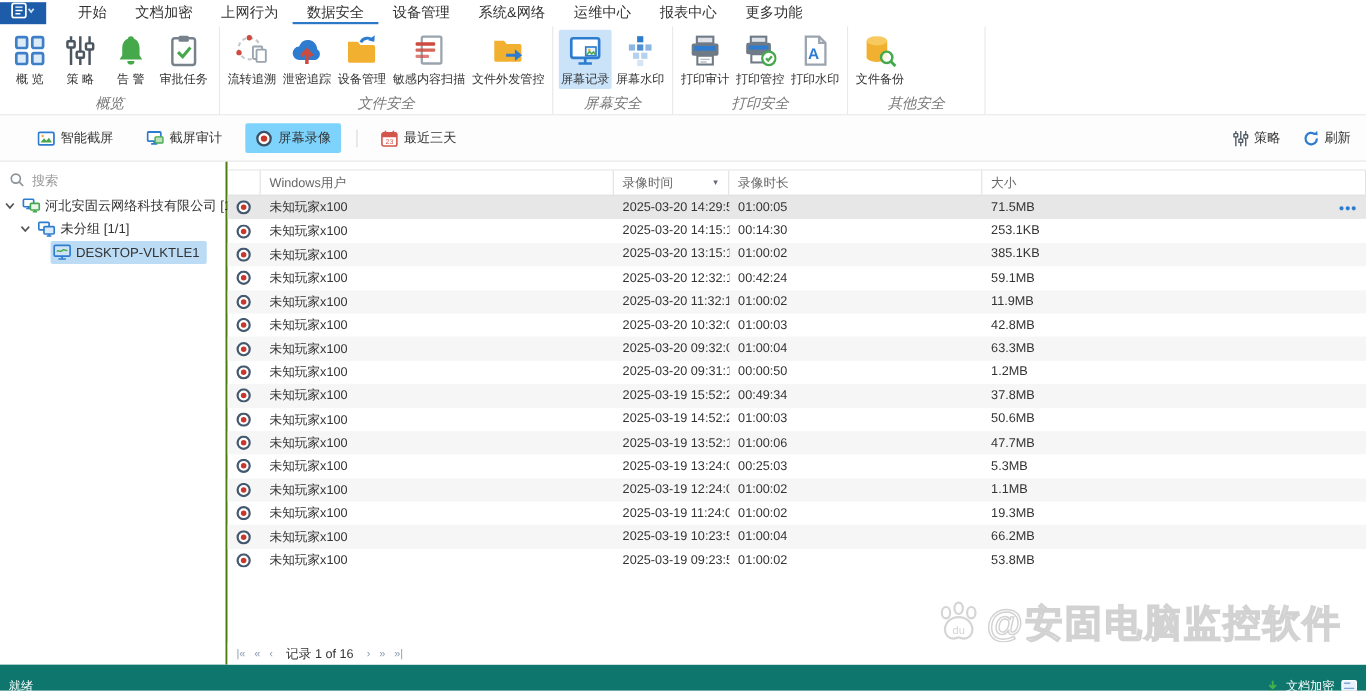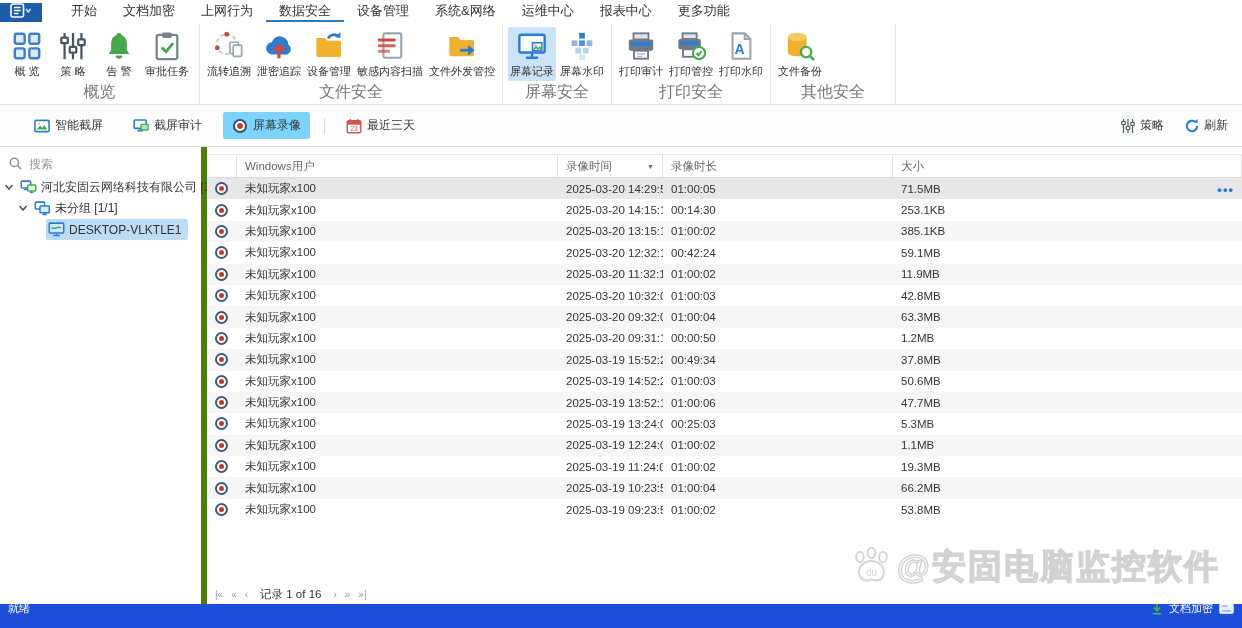--- a/index.html
+++ b/index.html
@@ -16,36 +16,36 @@
   .menu-item.active { border-bottom:2px solid #2b79c5; }
 
   
   .ribbon { height:81px; background:#fff; border-bottom:1px solid #e2e2e2; display:flex; align-items:stretch; flex-shrink:0; }
   .ribbon-group { position:relative; display:flex; align-items:flex-start; gap:2px; padding:3px 5px 16px 5px; border-right:1px solid #e8e8e8; }
   .ribbon-btn { display:flex; flex-direction:column; align-items:center; padding:3px 2px 2px 2px; border-radius:2px; cursor:pointer; min-width:44px; }
   .ribbon-btn.selected { background:#cbe3f8; }
   .ribbon-btn .icon { width:31px; height:31px; display:flex; align-items:center; justify-content:center; margin-bottom:3px; }
   .ribbon-btn .icon svg { width:30px; height:30px; }
   .ribbon-btn .rlabel { font-size:11px; color:#333; white-space:nowrap; }
-  .group-label { position:absolute; bottom:1px; left:0; right:0; text-align:center; font-size:16px; color:#777; }
+  .group-label { position:absolute; bottom:1px; left:0; right:0; text-align:center; font-size:13px; color:#777;font-style:italic; }
 
   
   .toolbar { height:42px; background:#fdfdfd; border-bottom:1px solid #e0e0e0; display:flex; align-items:center; flex-shrink:0; }
   .tabs { display:flex; align-items:center; margin-left:25px; }
   .tab { display:flex; align-items:center; gap:5px; font-size:12px; color:#333; padding:5px 9px; margin-right:12px; border-radius:2px; cursor:pointer; }
   .tab.selected { background:#7dd3fc; }
   .tab .icon, .action .icon { width:16px; height:16px; display:flex; }
   .tab .icon svg, .action .icon svg { width:16px; height:16px; }
   .tb-divider { width:1px; height:16px; background:#d8d8d8; margin:0 12px 0 2px; }
   .actions { margin-left:auto; margin-right:14px; display:flex; align-items:center; }
   .action { display:flex; align-items:center; gap:4px; font-size:12px; color:#333; margin-left:20px; cursor:pointer; }
 
   
   .content { flex:1; display:flex; position:relative; min-height:0; }
-  .sidebar { width:207px; border-right:6px solid #4d7c0f; background:#fff; flex-shrink:0; }
+  .sidebar { width:207px; border-right:2px solid #4d7c0f; background:#fff; flex-shrink:0; }
   .search-box { display:flex; align-items:center; gap:6px; margin:9px 8px 6px 8px; }
   .search-box .icon { width:15px; height:15px; display:flex; }
   .search-box .icon svg { width:15px; height:15px; }
   .search-box input { border:none; outline:none; font-size:12px; color:#333; flex:1; font-family:"Liberation Sans",sans-serif; }
   .search-box input::placeholder { color:#999; }
   .tree { margin-top:6px; }
   .tree-item { display:flex; align-items:center; height:21px; font-size:12px; color:#333; cursor:pointer; white-space:nowrap; }
   .tree-item .chev { width:12px; height:12px; display:flex; margin-right:2px; flex-shrink:0; }
   .tree-item .chev svg { width:10px; height:10px; }
   .tree-wrap { display:flex; align-items:center; gap:4px; padding:2px 6px 2px 2px; border-radius:2px; }
@@ -72,21 +72,21 @@
   .pagination { position:absolute; left:0; right:0; bottom:0; height:20px; display:flex; align-items:center; padding-left:4px; background:#fff; font-size:11.5px; color:#333; }
   .pg-btn { color:#8a9bb0; font-size:10px; padding:0 4px; cursor:pointer; user-select:none; }
   .pg-label { margin:0 8px; color:#333; }
 
   
   .watermark { position:absolute; right:22px; bottom:14px; display:flex; align-items:center; gap:4px; pointer-events:none; }
   .watermark .logo svg { width:42px; height:38px; }
   .watermark .wtext { font-size:34px; font-weight:bold; letter-spacing:2px; color:rgba(255,255,255,0.35); -webkit-text-stroke:1.3px #d2d2d2; }
 
   
-  .statusbar { height:16px; background:#1d4ed8; color:#fff; display:flex; align-items:flex-end; font-size:11px; padding:12px 8px; flex-shrink:0; }
+  .statusbar { height:16px; background:#0f766e; color:#fff; display:flex; align-items:flex-start; font-size:11px; padding:12px 8px; flex-shrink:0; }
   .sb-right { margin-left:auto; display:flex; align-items:center; gap:6px; }
   .sb-right .icon { display:flex; }
 </style>
 </head>
 <body>
 
 <div class="app">
 
   <div class="menubar">
     <div class="app-button">

